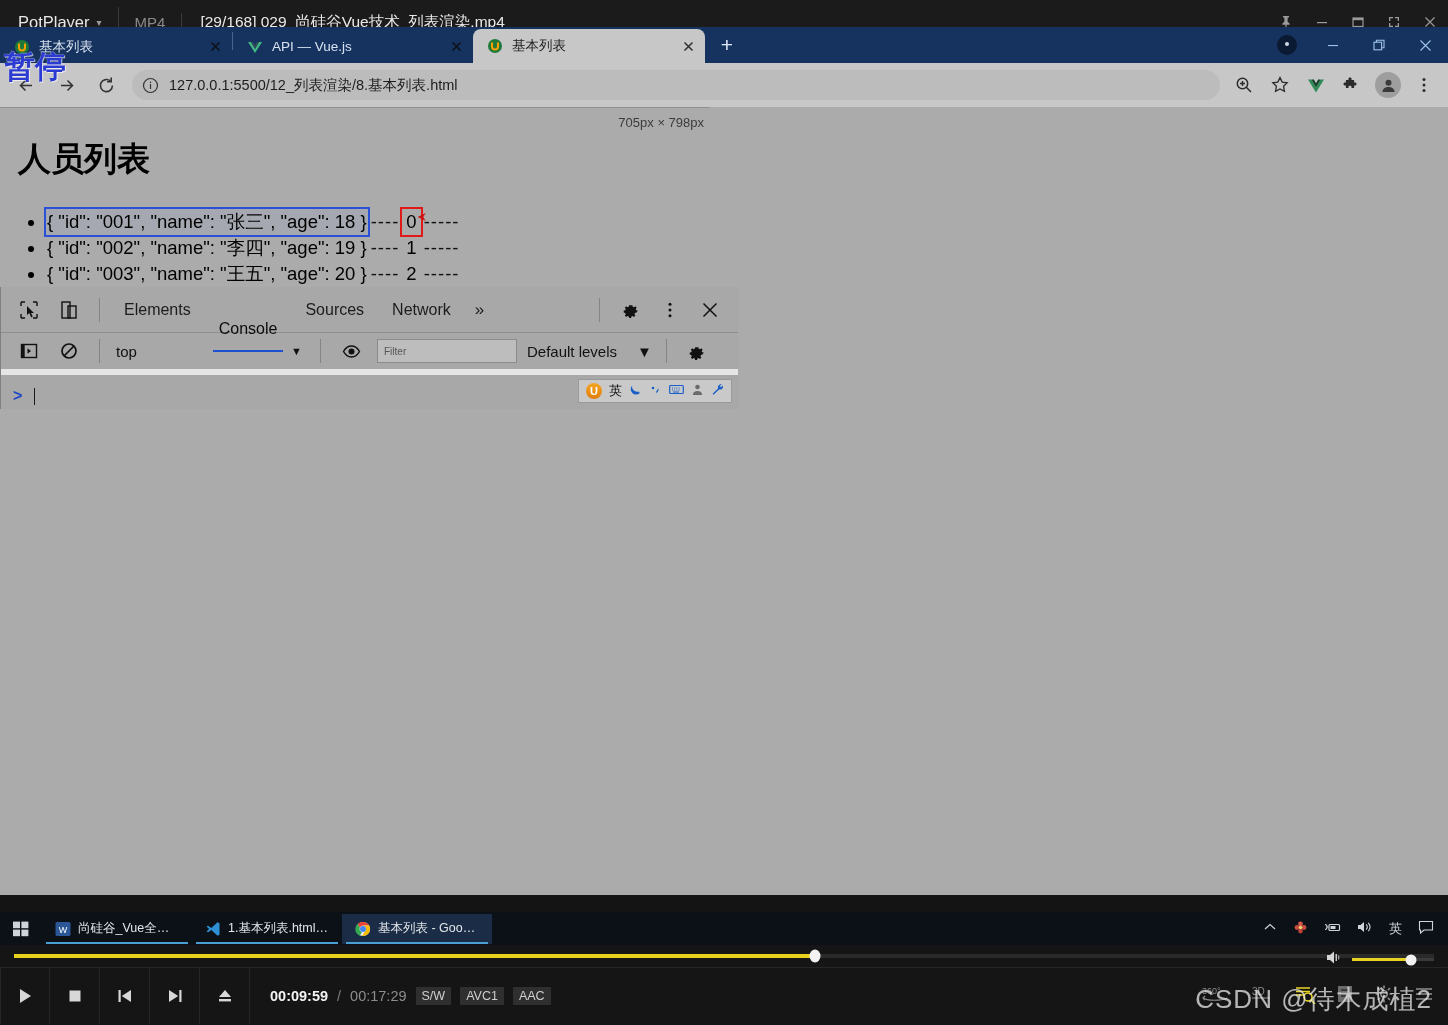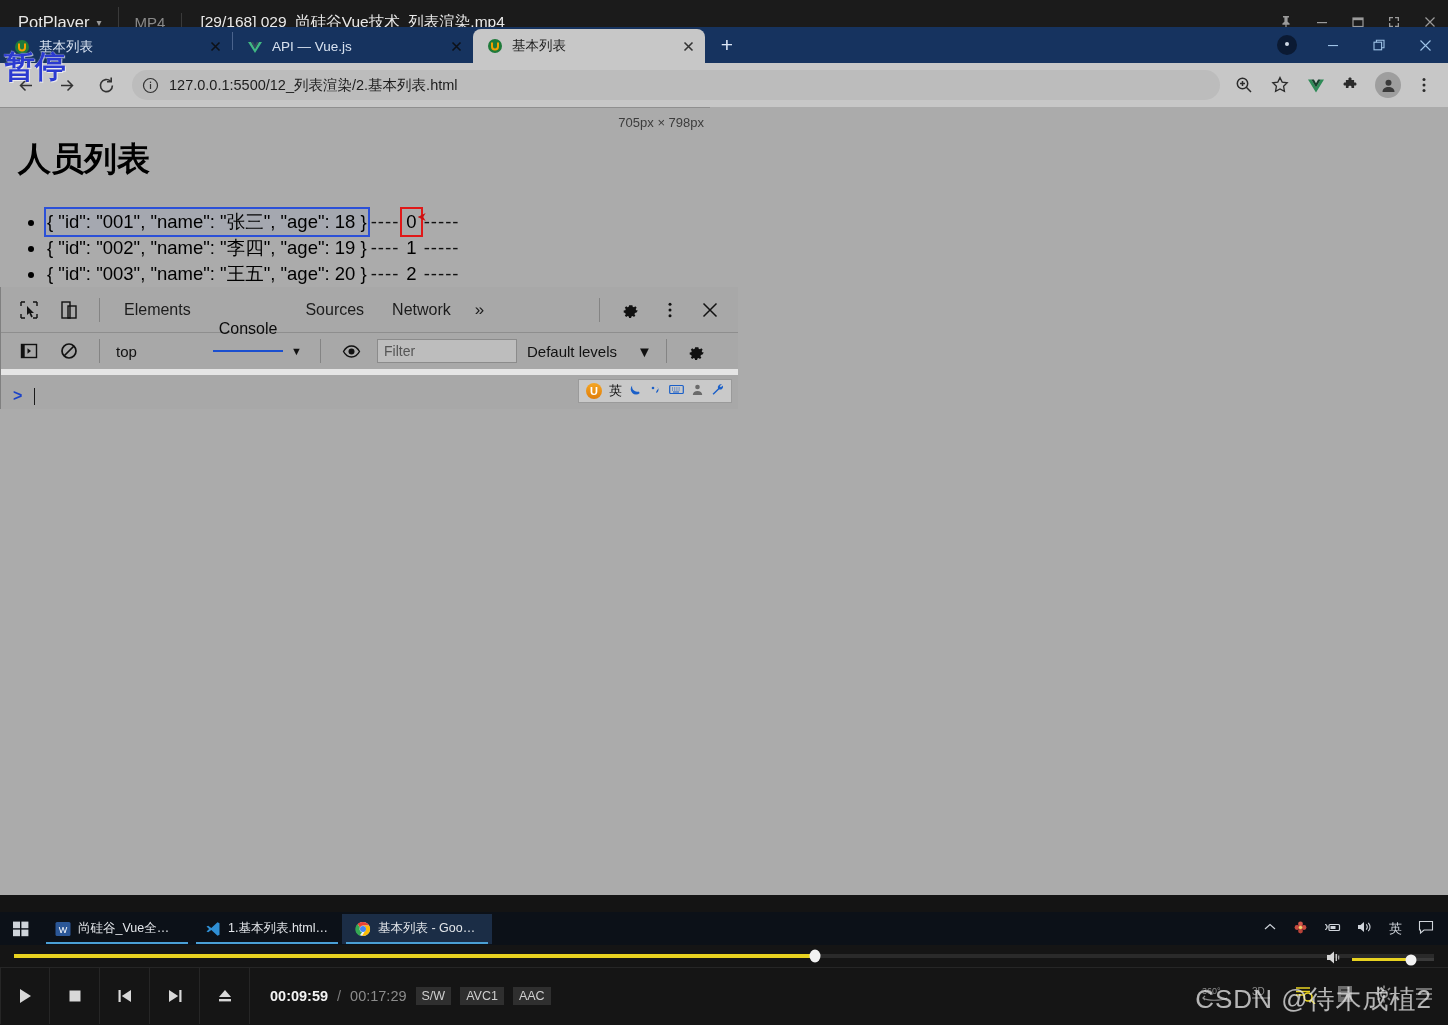--- a/index.html
+++ b/index.html
@@ -126,21 +126,21 @@
   .dt-right { margin-left: auto; display: flex; align-items: center; padding-right: 8px; }
 
   .dt-filterbar { height: 42px; display: flex; align-items: center; border-bottom: 6px solid #e5e5e5; }
   .ctx-select {
     width: 200px; height: 26px; display: flex; align-items: center; font-size: 15px; color: #111;
     padding-left: 6px; position: relative;
   }
   .ctx-select .carets { margin-left: auto; font-size: 11px; padding-right: 8px; }
   .filter-input {
     width: 140px; height: 24px; background: #bdbdbd; border: 1px solid #8b8b8b;
-    font-size: 14px; color: #555; padding: 0 6px; display: flex; align-items: center;
+    font-size: 10px; color: #555; padding: 0 6px; display: flex; align-items: center;
     margin: 0 6px;
   }
   .levels { font-size: 15px; color: #111; display: flex; align-items: center; gap: 20px; padding: 0 4px; }
 
   .dt-console { flex: 1 1 auto; background: #a8a8a8; position: relative; }
   .prompt-row { display: flex; align-items: center; height: 26px; padding-left: 12px; margin-top: 8px; }
   .prompt-caret { color: #1c43c8; font-size: 16px; font-weight: bold; margin-right: 12px; }
   .prompt-cursor { width: 1px; height: 17px; background: #1a1a1a; }
 
   .ime-bar {
@@ -335,21 +335,21 @@
           </svg>
       </div>
       <div class="omnibox">
         <span class="omni-info">
           <svg width="17" height="17" viewBox="0 0 17 17">
               <circle cx="8.5" cy="8.5" r="7" fill="none" stroke="#333" stroke-width="1.2"></circle>
               <rect x="7.9" y="7" width="1.2" height="5" fill="#333"></rect>
               <rect x="7.9" y="4.6" width="1.2" height="1.4" fill="#333"></rect>
             </svg>
         </span>
-        <span class="omni-url" title="127.0.0.1:5500/12_列表渲染/1.基本列表.html">127.0.0.1:5500/12_列表渲染/2.基本列表.html</span>
+        <span class="omni-url" title="127.0.0.1:5500/12_列表渲染/1.基本列表.html">127.0.0.1:5500/12_列表渲染/8.基本列表.html</span>
       </div>
       <div class="tb-icon">
         <svg width="18" height="18" viewBox="0 0 18 18">
             <circle cx="7.5" cy="7.5" r="5.2" fill="none" stroke="currentColor" stroke-width="1.5"></circle>
             <path d="M11.3 11.3L16 16M5 7.5h5M7.5 5v5" stroke="currentColor" stroke-width="1.5" fill="none"></path>
           </svg>
       </div>
       <div class="tb-icon">
         <svg width="18" height="18" viewBox="0 0 18 18">
             <path d="M9 1.6l2.2 4.5 5 .7-3.6 3.5.85 5L9 12.9l-4.45 2.4.85-5L1.8 6.8l5-.7z" fill="none" stroke="currentColor" stroke-width="1.3"></path>

